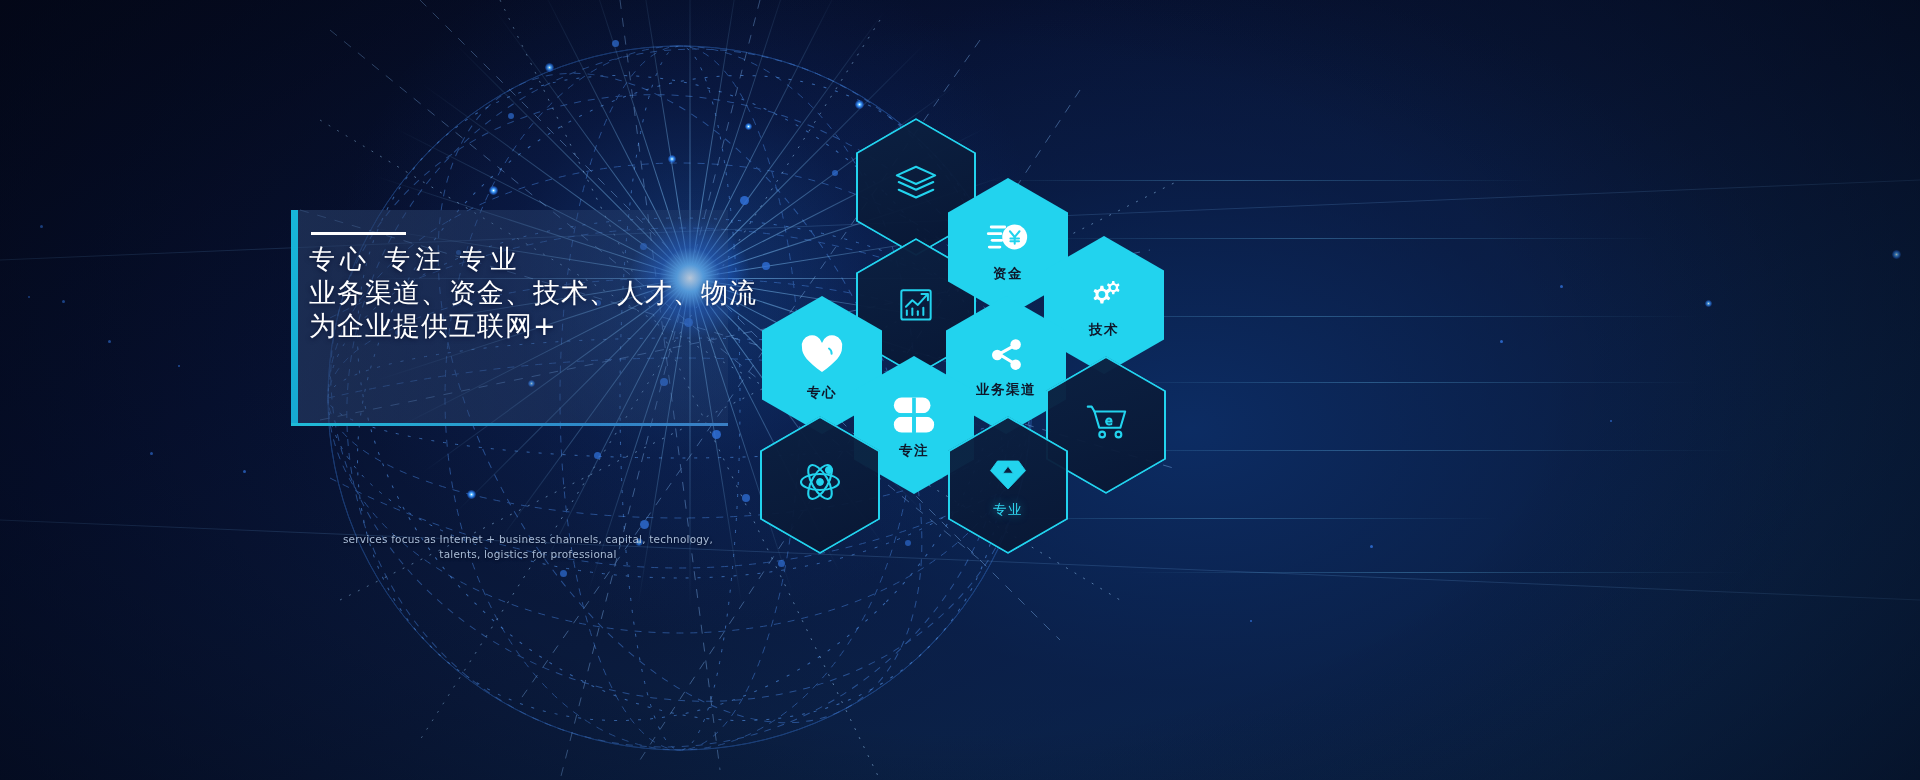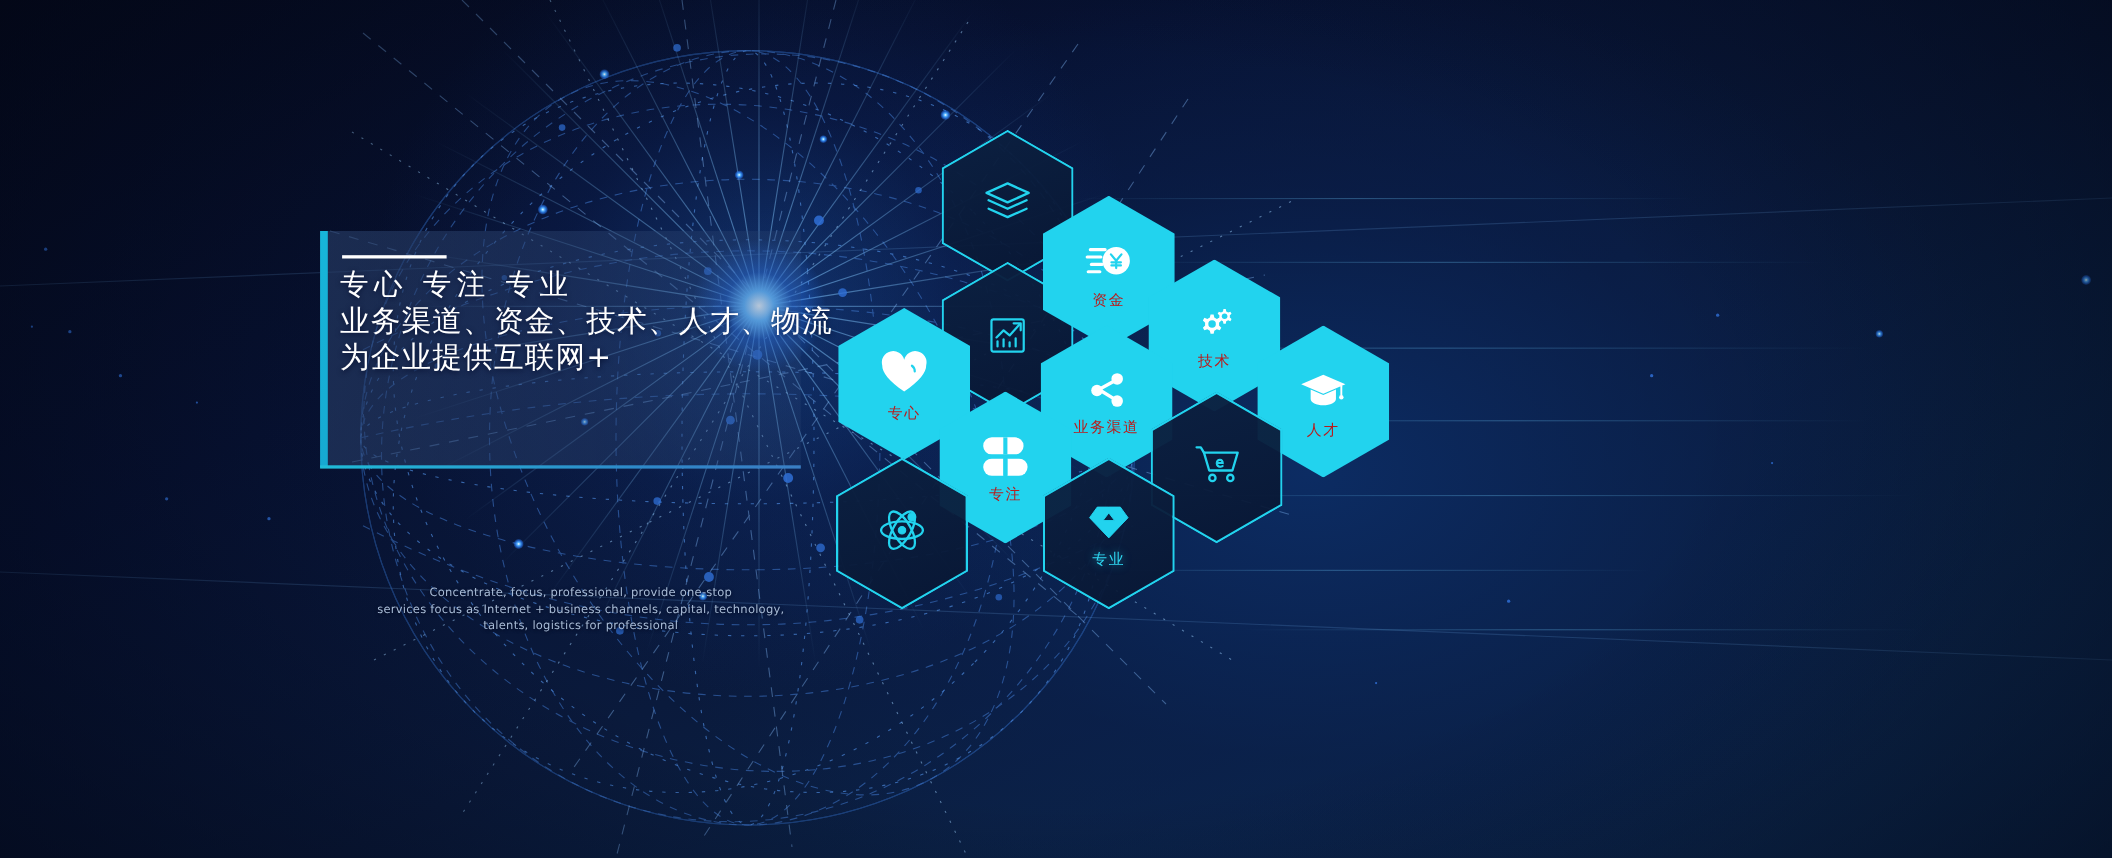--- a/index.html
+++ b/index.html
@@ -148,21 +148,21 @@
   .hex.outline .edge svg{ width:100%; height:100%; overflow:visible; }
 
   .hex .ico{ display:block; }
   .hex .lbl{
     margin-top:7px;
     font-size:13.5px;
     letter-spacing:1.5px;
     line-height:1;
     white-space:nowrap;
   }
-  .hex.solid .lbl{ color:#b91c1c; }
+  .hex.solid .lbl{ color:#0f172a;font-weight:bold; }
   .hex.outline .lbl{ color:#2fd8f2; text-shadow:0 0 8px rgba(34,211,238,0.55); }
 
   .hex.solid svg{ fill:#ffffff; }
   .hex.outline svg.ico{ fill:none; stroke:#22d3ee; }
 
   .speck{ position:absolute; border-radius:50%; background:#bfe9ff; opacity:.85; }
 </style>
 </head>
 <body>
 
@@ -330,21 +330,20 @@
   <div class="panel-underline"></div>
   <div class="rule"></div>
 
   <div class="headline">
     <div class="l1">专心 专注 专业</div>
     <div>业务渠道、资金、技术、人才、物流</div>
     <div>为企业提供互联网+</div>
   </div>
 
   <div class="subtitle">
-    <div>Concentrate, focus, professional, provide one-stop</div>
     <div>services focus as Internet + business channels, capital, technology,</div>
     <div>talents, logistics for professional</div>
   </div>
 
   <div class="hexwrap">
 
     <div class="hex outline" style="left:856px;top:118px">
       <div class="frame"></div>
       <div class="edge"><svg viewBox="0 0 120 138">
             <polygon points="60,1 119,35 119,103 60,137 1,103 1,35" fill="none" stroke="#22d3ee" stroke-width="2"></polygon>
@@ -406,33 +405,22 @@
           <path d="M20 13.5 l3.2 0 l.7 3.3 a9.6 9.6 0 0 1 2.6 1.5 l3.1-1.2 l1.6 2.8 l-2.4 2.2 a9.6 9.6 0 0 1 0 3 l2.4 2.2 l-1.6 2.8 l-3.1-1.2 a9.6 9.6 0 0 1-2.6 1.5 l-.7 3.3 l-3.2 0 l-.7-3.3 a9.6 9.6 0 0 1-2.6-1.5 l-3.1 1.2 l-1.6-2.8 l2.4-2.2 a9.6 9.6 0 0 1 0-3 l-2.4-2.2 l1.6-2.8 l3.1 1.2 a9.6 9.6 0 0 1 2.6-1.5 z"></path>
           <circle cx="21.6" cy="23.4" r="3.9" fill="#22d3ee"></circle>
           <path d="M33.4 8 l2.4 0 l.5 2.5 a7.2 7.2 0 0 1 2 1.1 l2.3-.9 l1.2 2.1 l-1.8 1.7 a7.2 7.2 0 0 1 0 2.2 l1.8 1.7 l-1.2 2.1 l-2.3-.9 a7.2 7.2 0 0 1-2 1.1 l-.5 2.5 l-2.4 0 l-.5-2.5 a7.2 7.2 0 0 1-2-1.1 l-2.3 .9 l-1.2-2.1 l1.8-1.7 a7.2 7.2 0 0 1 0-2.2 l-1.8-1.7 l1.2-2.1 l2.3 .9 a7.2 7.2 0 0 1 2-1.1 z"></path>
           <circle cx="34.6" cy="15.5" r="2.9" fill="#22d3ee"></circle>
         </g>
       </svg>
       <span class="lbl">技术</span>
     </div>
 
 
-    <div class="hex solid" style="left:1143px;top:296px">
-      <svg class="ico" width="46" height="46" viewBox="0 0 48 48">
-        <g fill="#fff">
-          <polygon points="24,9 45,18 24,27 3,18"></polygon>
-          <path d="M12 23 v9 c0 3.3 5.4 6 12 6 s12-2.7 12-6 v-9 l-12 5.2 z"></path>
-          <rect x="40.2" y="19" width="1.8" height="10" rx=".9"></rect>
-          <circle cx="41.1" cy="30.4" r="2.1"></circle>
-        </g>
-      </svg>
-      <span class="lbl">人才</span>
-    </div>
-
-    <div class="hex solid" style="left:762px;top:280px">
+
+    <div class="hex solid" style="left:762px;top:296px">
       <svg class="ico" width="48" height="48" viewBox="0 0 48 48">
         <path d="M24 41 C10 31 4 24 4 17 A9.6 9.6 0 0 1 24 12 A9.6 9.6 0 0 1 44 17 C44 24 38 31 24 41 Z" fill="#fff"></path>
         <path d="M31 17.5 a6 6 0 0 1 2.6 5.2" fill="none" stroke="#22d3ee" stroke-width="2" stroke-linecap="round"></path>
       </svg>
       <span class="lbl">专心</span>
     </div>
 
     <div class="hex solid" style="left:946px;top:296px">
       <svg class="ico" width="42" height="42" viewBox="0 0 48 48">
         <g stroke="#fff" stroke-width="3.6" stroke-linecap="round">

